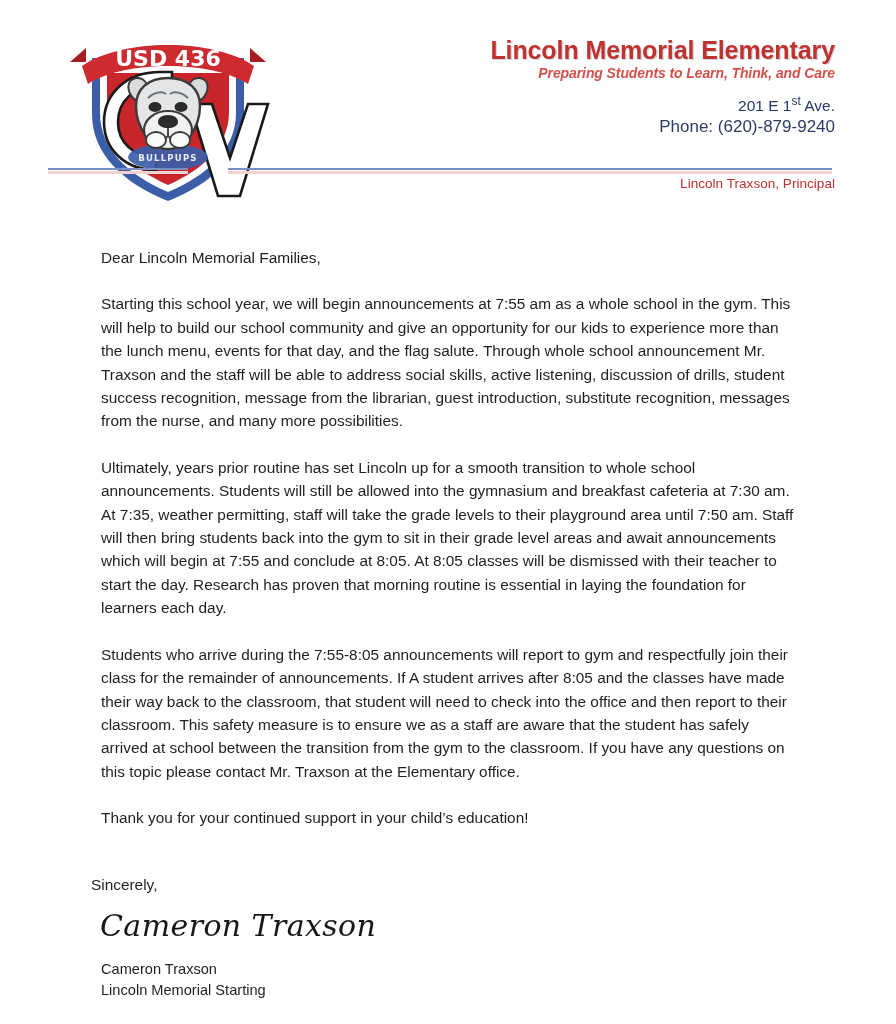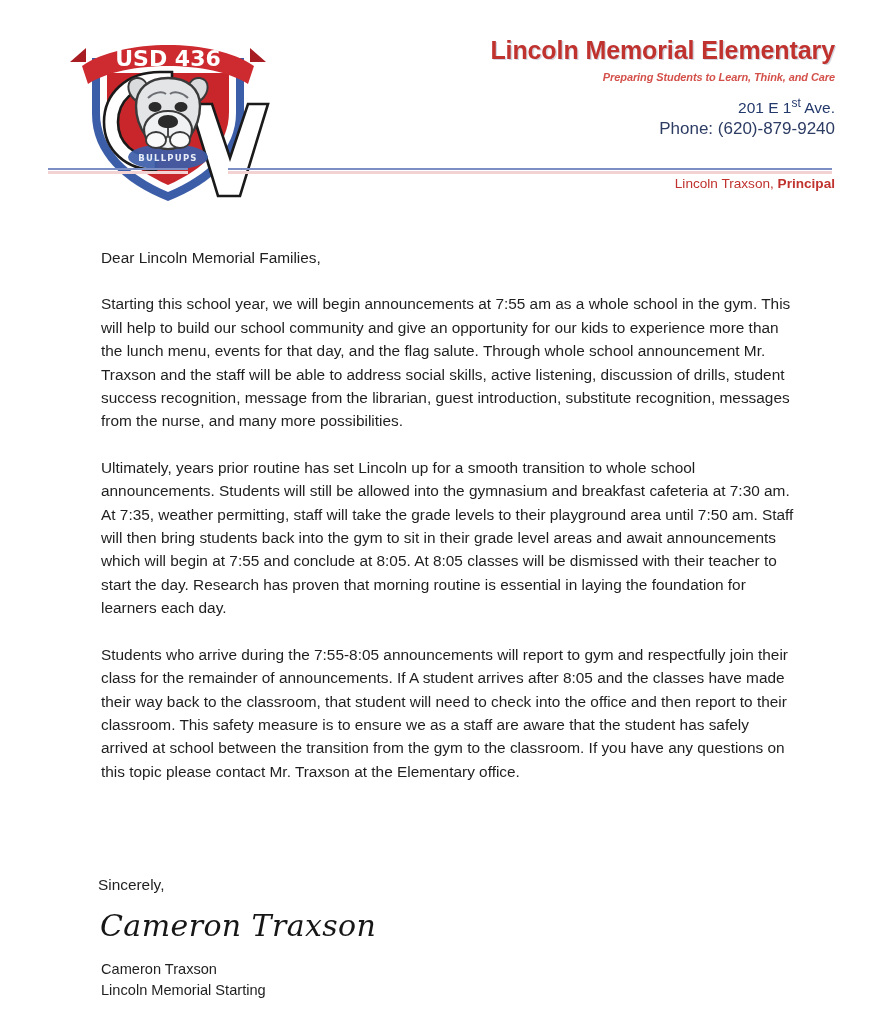--- a/index.html
+++ b/index.html
@@ -44,22 +44,21 @@
   }
   #school-name {
     font-size: 25px;
     font-weight: bold;
     color: #C0322E;
     letter-spacing: -0.1px;
     line-height: 1.15;
     text-shadow: 1.4px 1.4px 0 rgba(140,150,175,0.38);
   }
   #tagline {
-    margin-top: 6px;
-    font-size: 11px;
+    font-size: 14px;
     font-weight: bold;
     font-style: italic;
     color: #D4514B;
     letter-spacing: -0.1px;
     text-align: right;
   }
   #addr1 {
     margin-top: 13px;
     font-size: 15.5px;
     color: #23386B;
@@ -96,39 +95,39 @@
 
   #principal-line {
     position: absolute;
     left: 380px;
     top: 176px;
     width: 455px;
     text-align: right;
     font-size: 13.6px;
     color: #C0322E;
   }
-  #principal-line .bold { font-weight: bold; text-align: center; }
+  #principal-line .bold { font-weight: normal; text-align: center; }
 
   
   #body-copy {
     position: absolute;
     left: 101px;
     top: 246px;
     width: 696px;
     font-size: 15.4px;
     line-height: 23.4px;
     color: #1f1f1f;
   }
   #body-copy p { margin: 0 0 23px 0; }
   #body-copy p.salutation { margin-bottom: 23px; }
   #body-copy p.thanks { margin-bottom: 0; }
 
   #closing {
     position: absolute;
-    left: 98px;
+    left: 91px;
     top: 873px;
     width: 696px;
     font-size: 15.4px;
     line-height: 23.4px;
     color: #1f1f1f;
   }
   #signature-script {
     position: absolute;
     left: 100px;
     top: 908px;
@@ -226,20 +225,21 @@
   </div>
 
   <div id="principal-line"><span>Lincoln Traxson, </span><span class="bold">Principal</span></div>
 </div>
 
 <div id="body-copy">
   <p class="salutation">Dear Lincoln Memorial Families,</p>
   <p>Starting this school year, we will begin announcements at 7:55 am as a whole school in the gym. This will help to build our school community and give an opportunity for our kids to experience more than the lunch menu, events for that day, and the flag salute. Through whole school announcement Mr. Traxson and the staff will be able to address social skills, active listening, discussion of drills, student success recognition, message from the librarian, guest introduction, substitute recognition, messages from the nurse, and many more possibilities.</p>
   <p>Ultimately, years prior routine has set Lincoln up for a smooth transition to whole school announcements. Students will still be allowed into the gymnasium and breakfast cafeteria at 7:30 am. At 7:35, weather permitting, staff will take the grade levels to their playground area until 7:50 am. Staff will then bring students back into the gym to sit in their grade level areas and await announcements which will begin at 7:55 and conclude at 8:05. At 8:05 classes will be dismissed with their teacher to start the day. Research has proven that morning routine is essential in laying the foundation for learners each day.</p>
   <p>Students who arrive during the 7:55-8:05 announcements will report to gym and respectfully join their class for the remainder of announcements. If A student arrives after 8:05 and the classes have made their way back to the classroom, that student will need to check into the office and then report to their classroom. This safety measure is to ensure we as a staff are aware that the student has safely arrived at school between the transition from the gym to the classroom. If you have any questions on this topic please contact Mr. Traxson at the Elementary office.</p>
+  <p class="thanks">Thank you for your continued support in your child’s education!</p>
 </div>
 
 <div id="closing">Sincerely,</div>
 
 <div id="signature-script">Cameron Traxson</div>
 
 <div id="sig-block">
   <div>Cameron Traxson</div>
   <div>Lincoln Memorial Starting</div>
 </div>

